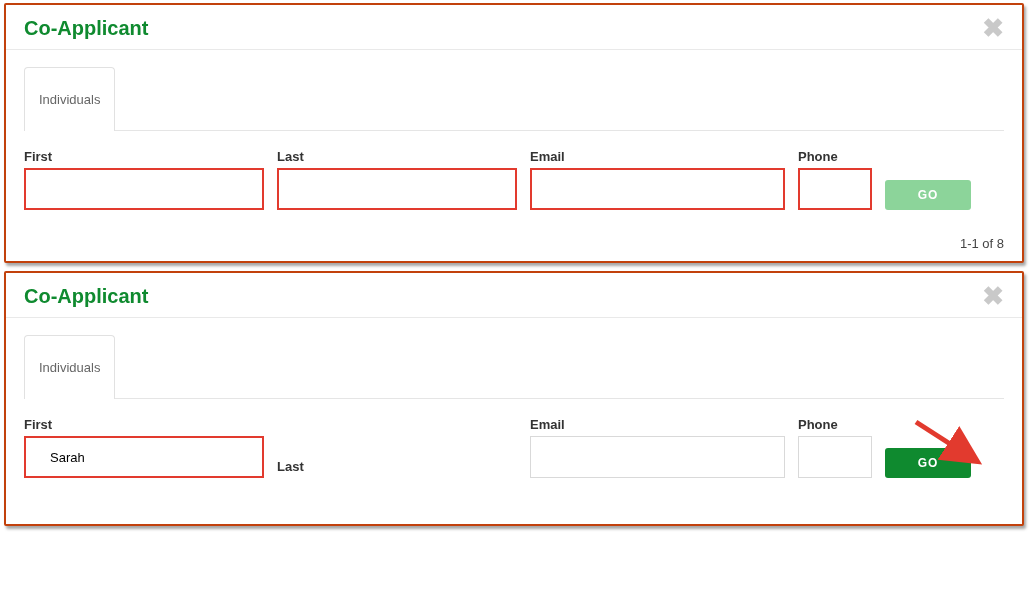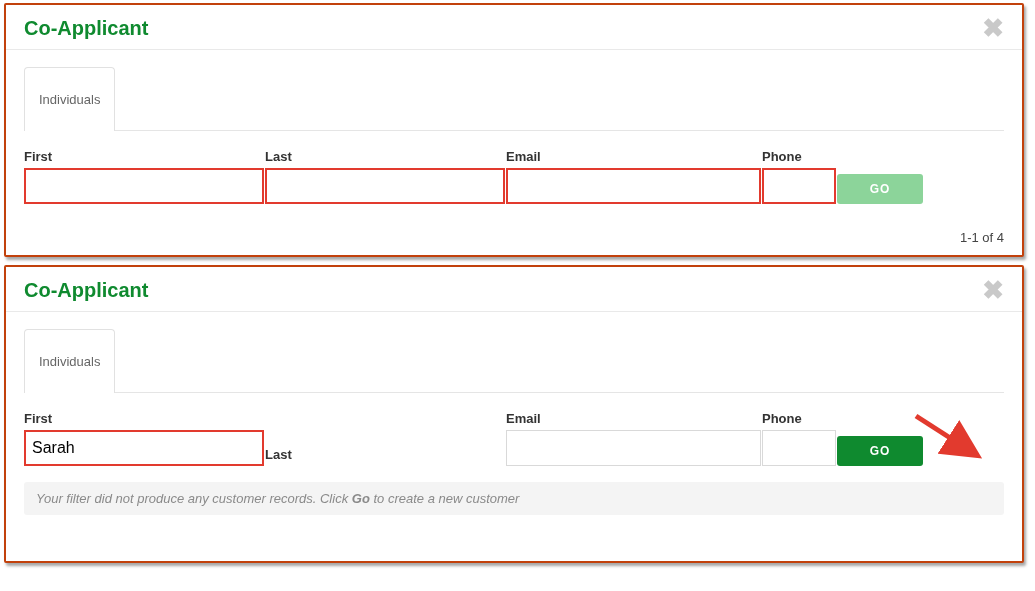--- a/index.html
+++ b/index.html
@@ -64,38 +64,38 @@
       padding: 24px 14px;
       font-size: 13px;
       color: #666;
       cursor: pointer;
       position: relative;
       top: 1px;
     }
     .form-row {
       margin-top: 18px;
       display: grid;
-      gap: 1px;
+      gap: 13px;
       align-items: end;
     }
     .form-row.top { grid-template-columns: 240px 240px 255px 74px 86px; }
     .form-row.bottom { grid-template-columns: 240px 240px 255px 74px 86px; }
     .fld-label {
       font-size: 13px;
       color: #333;
       font-weight: 700;
       margin-bottom: 4px;
       display: block;
     }
     .tbox {
       width: 100%;
       border: 1px solid #d9d9d9;
-      height: 36px;
-      padding: 4px 6px;
-      font-size: 16px;
+      height: 42px;
+      padding: 4px 24px;
+      font-size: 13px;
       outline: none;
       background: #fff;
     }
     .tbox.red { border: 2px solid #e23a2e; }
     .go-btn {
       height: 30px;
       border: none;
       border-radius: 3px;
       color: #fff;
       font-size: 12px;
@@ -163,21 +163,21 @@
       </div>
       <div>
         <label class="fld-label">Phone</label>
         <input class="tbox red" value="" style="">
       </div>
       <div style="display:flex;align-items:flex-end;">
         <button class="go-btn go-light">GO</button>
       </div>
     </div>
   </div>
-  <div class="pager">1-1 of 4</div>
+  <div class="pager">1-1 of 8</div>
 </div>
 
 <div class="panel" style="padding-bottom:28px;">
   <div class="panel-header">
     <div class="panel-title">Co-Applicant</div>
     <div class="close-x">✖</div>
   </div>
   <div class="panel-body" style="padding-bottom:18px;">
     <div class="tabs">
       <div class="tab">Individuals</div>
@@ -194,23 +194,20 @@
         <label class="fld-label">Email</label>
         <input class="tbox" value="" style="">
       </div>
       <div>
         <label class="fld-label">Phone</label>
         <input class="tbox" value="" style="">
       </div>
       <div style="display:flex;align-items:flex-end;">
         <button class="go-btn go-dark">GO</button>
       </div>
-    </div>
-    <div class="msgbar">
-      <span>Your filter did not produce any customer records. Click </span><span class="go-word">Go</span><span> to create a new customer</span>
     </div>
 
     <svg class="arrow-holder" viewBox="0 0 80 48">
       <defs>
         <marker id="ah" viewBox="0 0 10 10" refX="7" refY="5" markerWidth="8" markerHeight="8" orient="auto-start-reverse">
           <path d="M0,0 L10,5 L0,10 z" fill="#e23a2e"></path>
         </marker>
       </defs>
       <line x1="4" y1="4" x2="60" y2="40" stroke="#e23a2e" stroke-width="5" marker-end="url(#ah)"></line>
     </svg>

